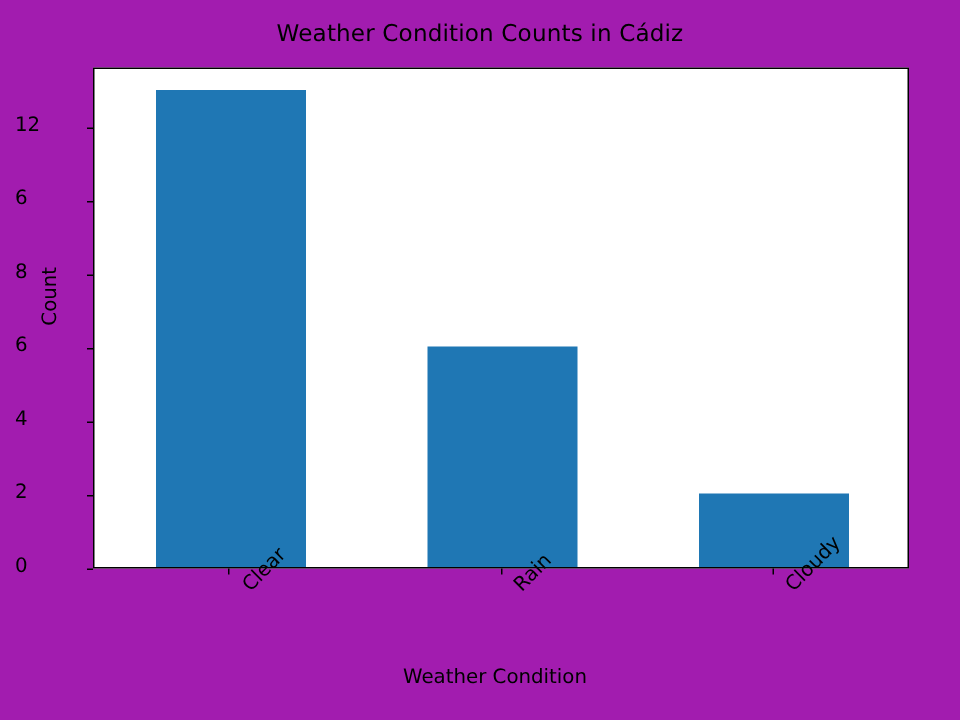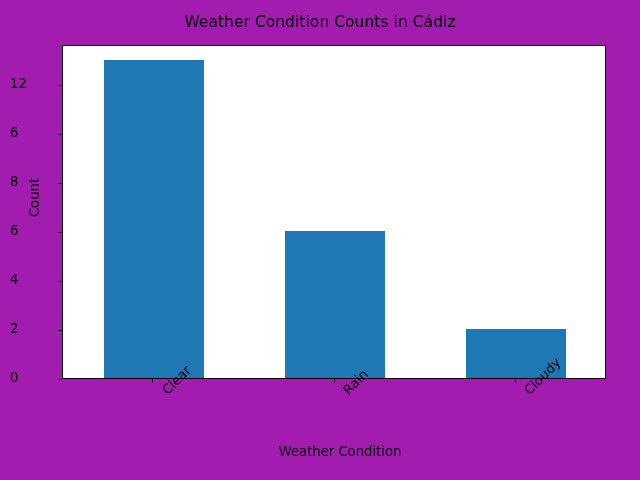--- a/index.html
+++ b/index.html
@@ -95,21 +95,21 @@
     top: 387px;
     font-size: 13.2px;
     color: #000000;
     white-space: nowrap;
     transform: rotate(-45deg);
     transform-origin: right top;
     text-align: right;
   }
   #xlabel {
     position: absolute;
-    left: 68px;
+    left: 58px;
     top: 444px;
     width: 544px;
     text-align: center;
     font-size: 13.2px;
     color: #000000;
   }
 </style>
 </head>
 <body>
 

